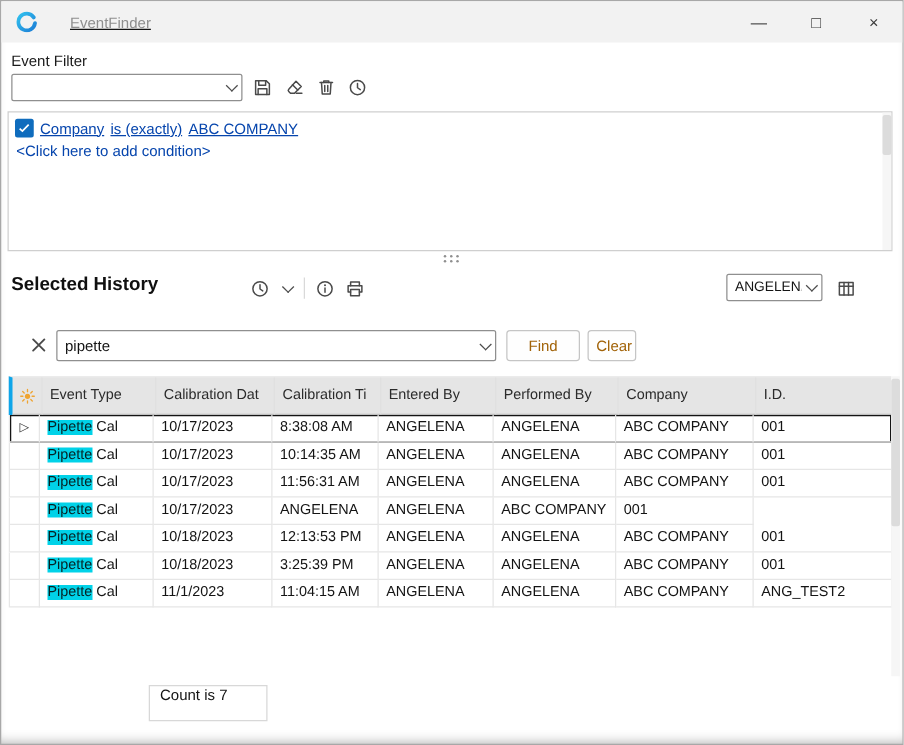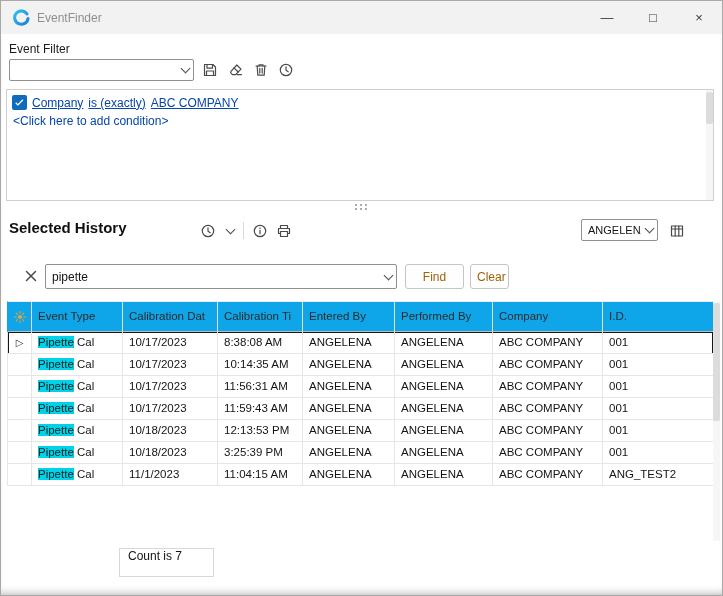--- a/index.html
+++ b/index.html
@@ -1,21 +1,21 @@
 <!DOCTYPE html>
 <html style="--link-blue: #0645AD; --highlight-cyan: #00D2E8; --checkbox-blue: #0F6CBD; --sun-orange: #EFA432; --logo-blue: #1E7FD6; --logo-cyan: #31C1EE;"><head>
 <meta charset="utf-8">
 <style>
   html,body{margin:0;padding:0;background:#e9e9e9;}
   .window{position:relative;width:723px;height:596px;box-sizing:border-box;background:#fff;
     border:1px solid #a8a8a8;overflow:hidden;font-family:"Liberation Sans",sans-serif;color:#141414;
     box-shadow:inset 0 -7px 9px -6px rgba(0,0,0,.30);}
   
   .titlebar{position:absolute;left:0;top:0;right:0;height:33px;background:#f2f2f2;
-    display:flex;align-items:center;gap:7px;padding-left:12px;box-sizing:border-box;}
+    display:flex;align-items:center;gap:26px;padding-left:12px;box-sizing:border-box;text-decoration:underline;}
   .logo svg{display:block;}
   .s1{stop-color:var(--logo-cyan,#31C1EE);} .s2{stop-color:var(--logo-blue,#1E7FD6);}
   .title{font-size:12px;color:#8f8f8f;}
   .wc-group{position:absolute;right:0;top:0;height:33px;display:flex;}
   .wc{width:46px;height:100%;display:flex;align-items:center;justify-content:center;
     font-size:13px;color:#3c3c3c;cursor:pointer;}
   
   .ef-label{position:absolute;left:8px;top:41px;font-size:12px;color:#1a1a1a;}
   .combo{position:absolute;display:flex;align-items:center;background:#fff;border:1px solid #8f8f8f;
     border-radius:2px;box-sizing:border-box;}
@@ -51,21 +51,21 @@
   .dots{width:13px;height:7px;position:relative;display:block;}
   .dots::before{content:"";position:absolute;left:0;top:0;width:2px;height:2px;border-radius:50%;
     background:#8f8f8f;box-shadow:5px 0 0 #8f8f8f,10px 0 0 #8f8f8f,0 4px 0 #8f8f8f,
     5px 4px 0 #8f8f8f,10px 4px 0 #8f8f8f;}
   
   .section-title{position:absolute;left:8px;top:218px;font-size:15px;font-weight:700;color:#101010;}
   .btn{position:absolute;top:263px;height:25px;background:#fefefe;border:1px solid #c5c5c5;
     border-radius:3px;font:12px "Liberation Sans",sans-serif;color:#a16207;cursor:pointer;}
   
   .grid{position:absolute;left:6px;top:300px;width:706px;}
-  .ghead{display:grid;height:30px;background:#0ea5e9;border-left:1px solid #0ea5e9;border-top:1px solid #ececec;}
+  .ghead{display:grid;height:30px;background:#e5e5e5;border-left:3px solid #0ea5e9;border-top:1px solid #ececec;}
   .hcell{font-size:11.5px;color:#2b2b2b;padding:0 6px;line-height:29px;border-right:1px solid #e0e0e0;
     border-bottom:1px solid #bfbfbf;white-space:nowrap;overflow:hidden;cursor:pointer;box-sizing:border-box;}
   .ind-h{display:flex;align-items:center;justify-content:center;padding:0;}
   .sun{color:var(--sun-orange,#EFA432);display:flex;}
   .grow{display:grid;height:22px;background:#fff;border-left:1px solid #e6e6e6;cursor:default;}
   .cell{font-size:11.5px;color:#141414;padding:0 6px;line-height:21px;border-right:1px solid #e6e6e6;
     border-bottom:1px solid #e6e6e6;white-space:nowrap;overflow:hidden;box-sizing:border-box;}
   .cell.ind{padding:0;display:flex;align-items:center;justify-content:center;font-size:10px;color:#333;}
   .grow.selected{box-shadow:inset 0 0 0 1px #141414;position:relative;z-index:2;}
   .hl{background:var(--highlight-cyan,#00D2E8);color:#062022;}
@@ -257,21 +257,20 @@
           <div class="cell">11:56:31 AM</div>
           <div class="cell">ANGELENA</div>
           <div class="cell">ANGELENA</div>
           <div class="cell">ABC COMPANY</div>
           <div class="cell">001</div>
         </div>
         <div class="grow" style="grid-template-columns: 24px 91px 95px 85px 92px 98px 110px 111px;">
           <div class="cell ind"></div>
           <div class="cell"><span class="hl">Pipette</span> Cal</div>
           <div class="cell">10/17/2023</div>
-          <div class="cell">11:59:43 AM</div>
           <div class="cell">ANGELENA</div>
           <div class="cell">ANGELENA</div>
           <div class="cell">ABC COMPANY</div>
           <div class="cell">001</div>
         </div>
         <div class="grow" style="grid-template-columns: 24px 91px 95px 85px 92px 98px 110px 111px;">
           <div class="cell ind"></div>
           <div class="cell"><span class="hl">Pipette</span> Cal</div>
           <div class="cell">10/18/2023</div>
           <div class="cell">12:13:53 PM</div>

